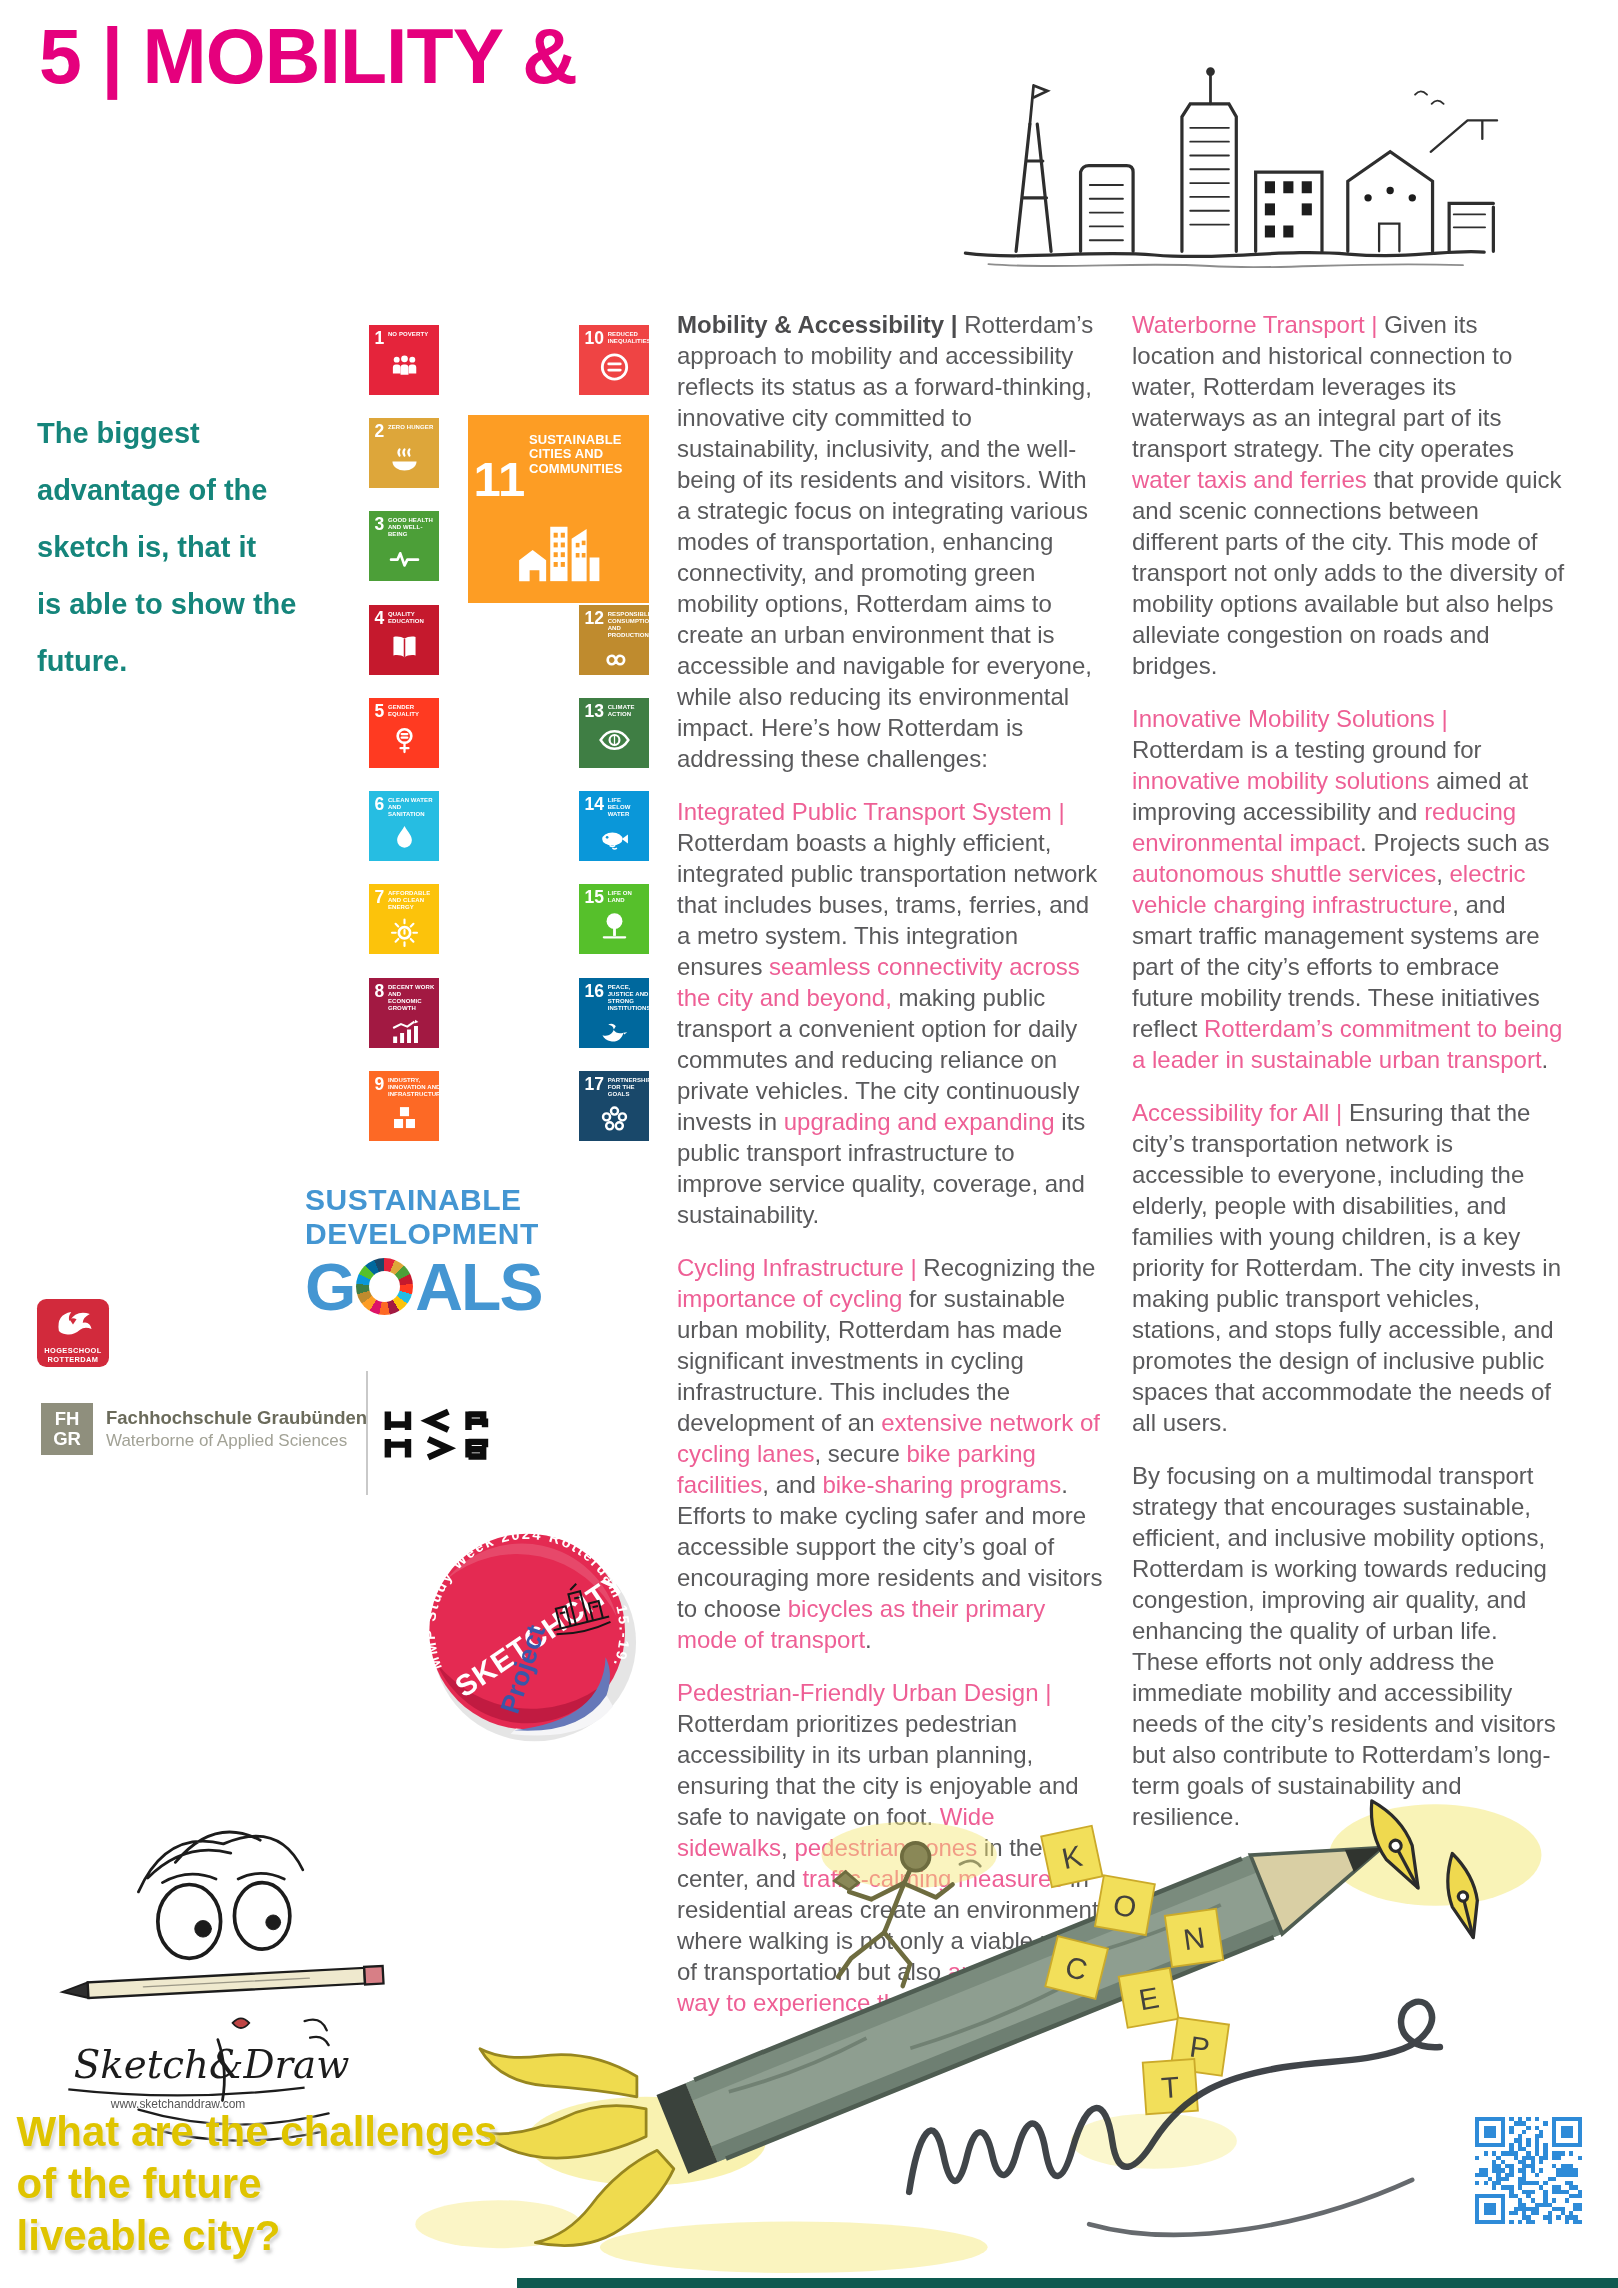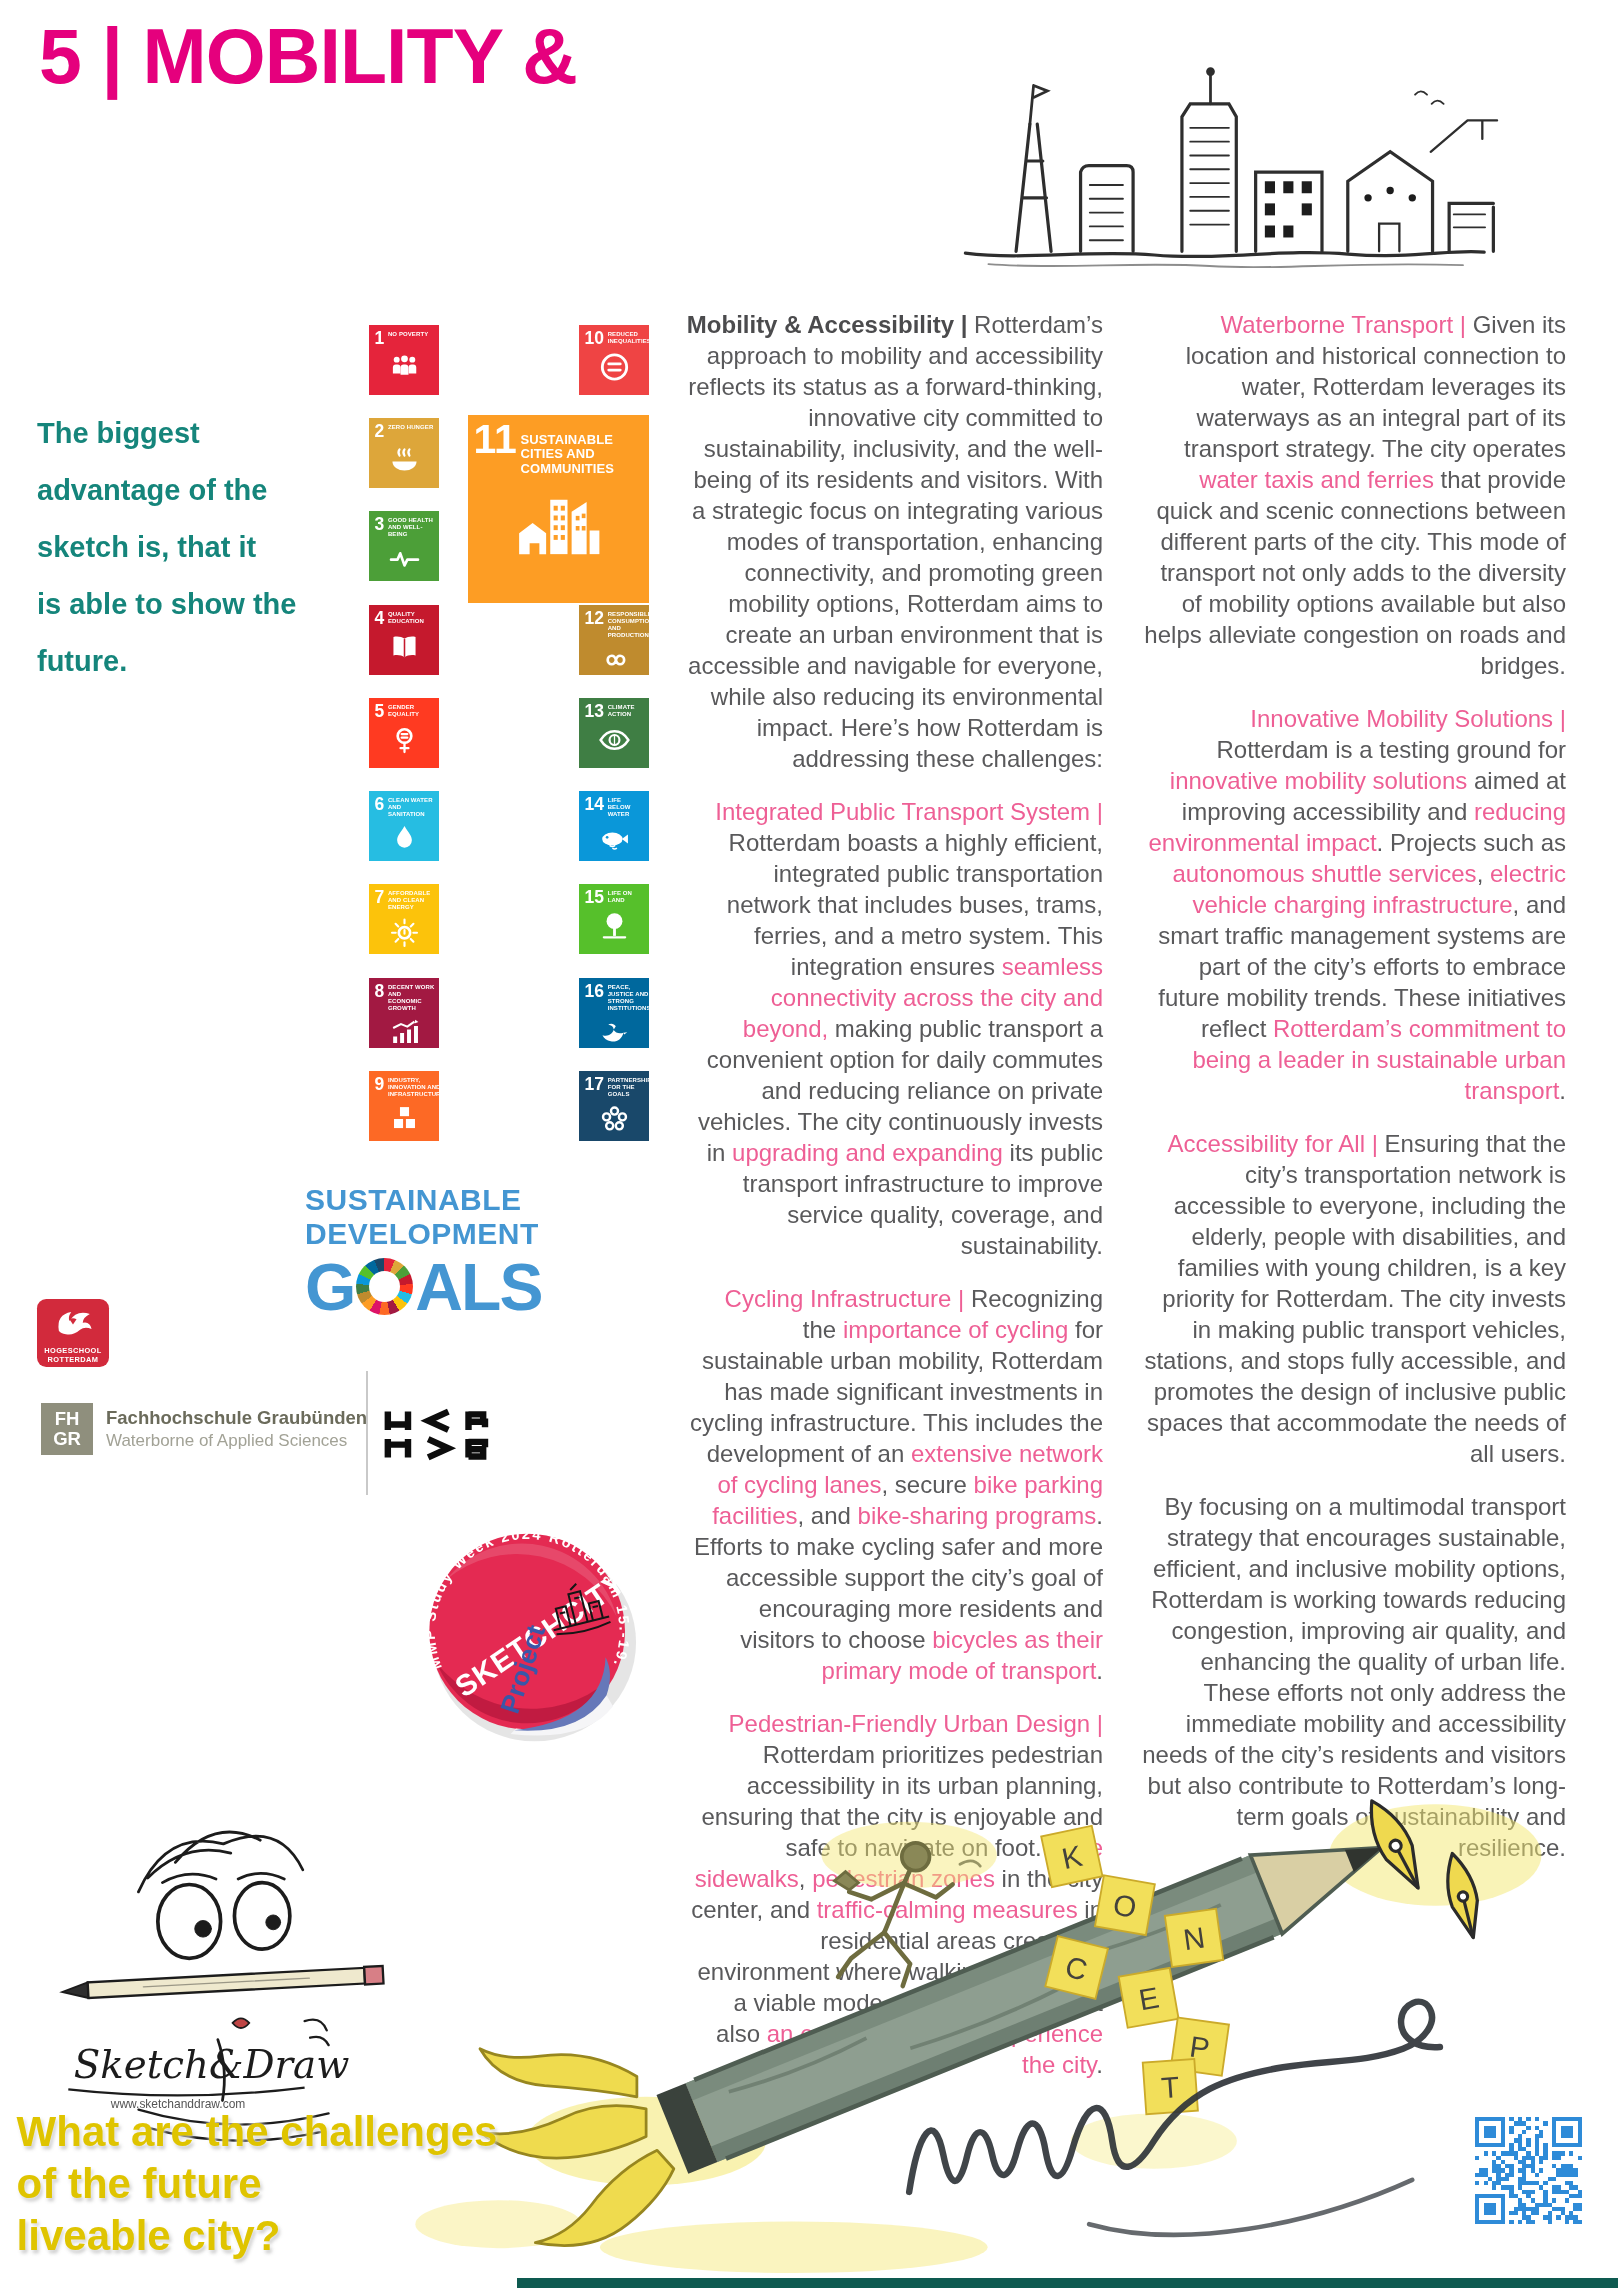--- a/index.html
+++ b/index.html
@@ -17,38 +17,38 @@
   #intro .para2{margin-top:42px;}
 
   
   #sdg-grid{left:369px;top:325px;width:286px;height:826px;}
   .sdg-icon{position:absolute;color:#fff;overflow:hidden;padding:4.6px 4.6px 0 5.5px;box-sizing:border-box;}
   .sdg-head{display:flex;gap:3.7px;align-items:flex-start;}
   .sdg-num{font-size:17.5px;font-weight:bold;line-height:.95;}
   .sdg-label{font-size:6px;font-weight:bold;line-height:1.15;text-transform:uppercase;
              padding-top:1.8px;letter-spacing:0.1px;}
   .sdg-glyph{display:block;margin:3.7px auto 0;width:37px;height:34px;}
-  .sdg-large .sdg-num{font-size:41px;}
+  .sdg-large .sdg-num{font-size:49px;margin-top:36px;}
   .sdg-large .sdg-label{font-size:13px;padding-top:6.5px;line-height:1.1;margin-top:7px;}
   .sdg-large .sdg-glyph{width:111px;height:90px;margin-top:5.5px;}
 
   
   #sdg-logo{left:305px;top:1183px;}
   .sdg-line{font-size:30px;font-weight:bold;color:#4496D2;letter-spacing:0.5px;line-height:1.12;}
   #goals-row{display:flex;align-items:center;font-size:66px;font-weight:800;color:#4496D2;
              line-height:1;letter-spacing:-1.8px;margin-top:3.7px;}
   #sdg-wheel{width:57px;height:57px;border-radius:50%;position:relative;margin:0 1.8px;}
   #sdg-wheel::after{content:"";position:absolute;inset:13px;background:#fff;border-radius:50%;}
 
   
   .bodycol{position:absolute;top:309px;width:426px;font-size:24px;line-height:31px;
            color:#59595B;}
   #main-col{left:677px;}
   #right-col{left:1132px;width:434px;}
-  .bodycol p{margin:0 0 22px 8px;text-align:right;}
+  .bodycol p{margin:0 0 22px 0;}
   .seg-p{color:#EE5F95;}
   .seg-b{font-weight:bold;color:#4B4B4D;}
 
   
   #hr-logo{left:37px;top:1299px;width:72px;height:68px;background:#D22A3C;border-radius:9.2px;
            color:#fff;text-align:center;box-sizing:border-box;padding-top:7px;}
   .hr-text{font-size:7.4px;font-weight:bold;letter-spacing:0.4px;line-height:1.25;}
   #fhgr{left:41px;top:1403px;display:flex;align-items:center;gap:13px;}
   .fhgr-sq{width:52px;height:52px;background:#8F8F7D;color:#fff;font-size:18.5px;font-weight:bold;
            line-height:1.1;display:flex;flex-direction:column;align-items:center;justify-content:center;}

